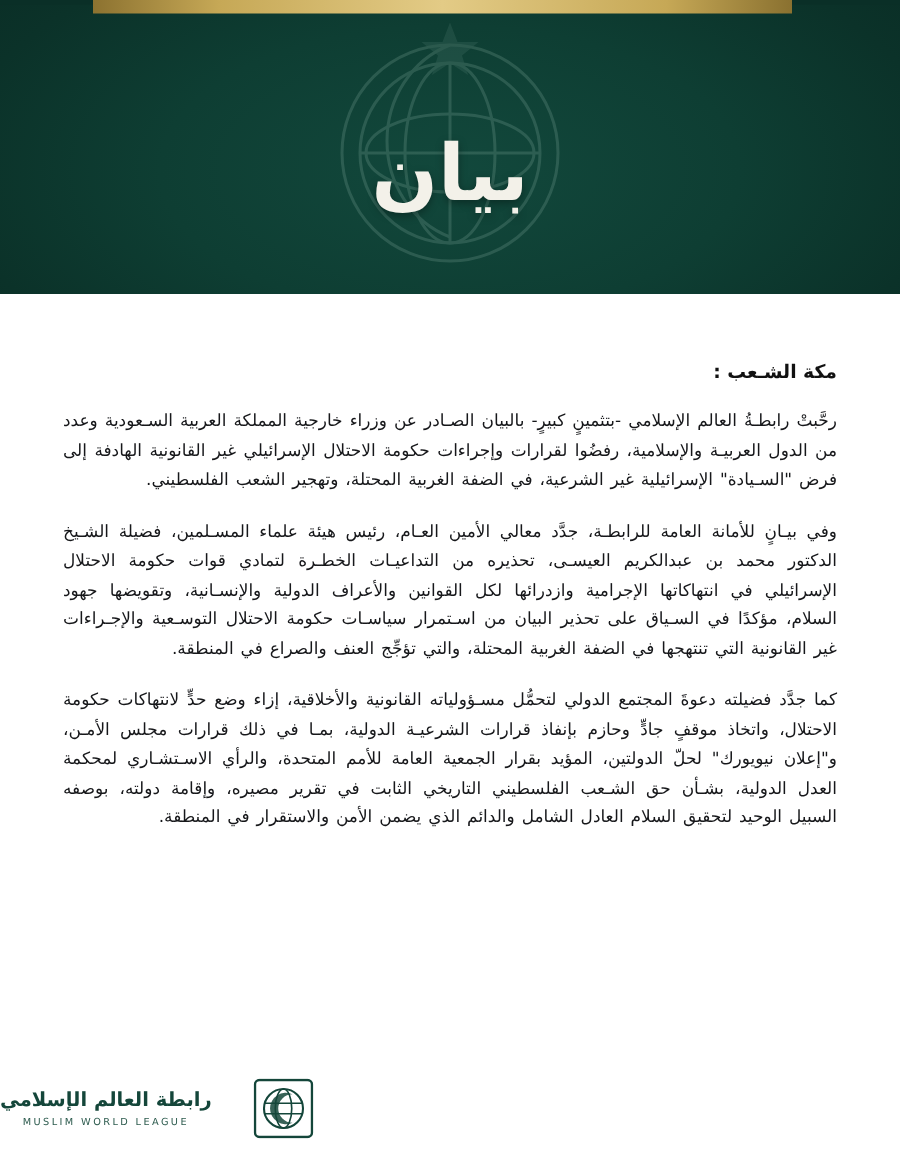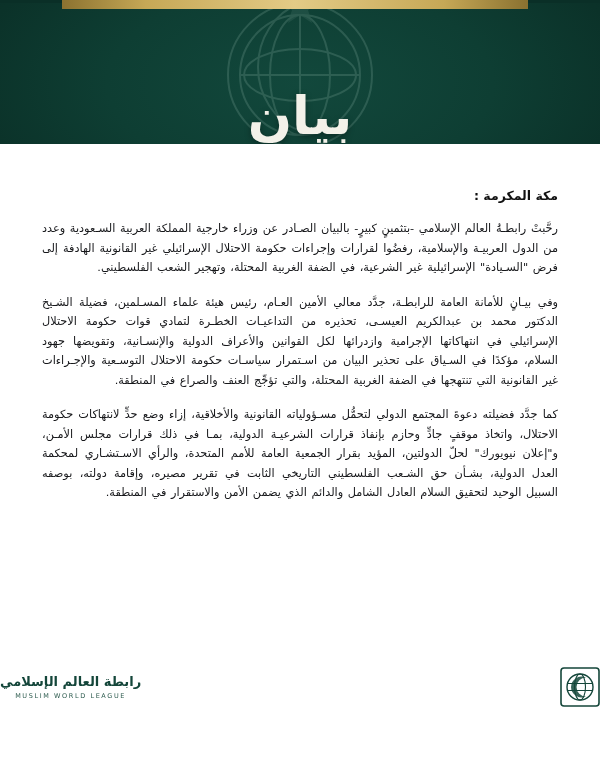--- a/index.html
+++ b/index.html
@@ -19,21 +19,21 @@
     width: 600px;
     height: 775px;
     background: #ffffff;
     overflow: hidden;
   }
 
   
   .banner {
     position: relative;
     width: 600px;
-    height: 144px;
+    height: 196px;
     background:
       radial-gradient(ellipse 460px 230px at 50% 58%, #12483c 0%, #0e3e33 42%, #0b3229 72%, #092a23 100%);
     overflow: hidden;
   }
   
   .banner-watermark {
     position: absolute;
     left: 50%;
     top: 52%;
     transform: translate(-50%, -50%);
@@ -109,21 +109,21 @@
     word-spacing: 1px;
   }
 
   
   .footer {
     position: absolute;
     left: 0;
     right: 0;
     bottom: 16px;
     display: flex;
-    justify-content: space-between;
+    justify-content: flex-start;
     align-items: center;
     gap: 28px;
   }
   .footer-wordmark {
     display: flex;
     flex-direction: column;
     align-items: center;
     color: #15463a;
   }
   .footer-arabic {
@@ -165,21 +165,21 @@
     </div>
 
     <div class="gold-bar-cap"></div>
     <div class="gold-bar"></div>
 
     <div class="banner-title">بيان</div>
   </div>
 
   <div class="doc">
 
-    <div class="salutation">مكة المكرمة :</div>
+    <div class="salutation">مكة الشـعب :</div>
 
     <p class="para">رحَّبتْ رابطـةُ العالم الإسلامي -بتثمينٍ كبيرٍ- بالبيان الصـادر عن وزراء خارجية المملكة العربية السـعودية وعدد من الدول العربيـة والإسلامية، رفضُوا لقرارات وإجراءات حكومة الاحتلال الإسرائيلي غير القانونية الهادفة إلى فرض "السـيادة" الإسرائيلية غير الشرعية، في الضفة الغربية المحتلة، وتهجير الشعب الفلسطيني.</p>
     <p class="para">وفي بيـانٍ للأمانة العامة للرابطـة، جدَّد معالي الأمين العـام، رئيس هيئة علماء المسـلمين، فضيلة الشـيخ الدكتور محمد بن عبدالكريم العيسـى، تحذيره من التداعيـات الخطـرة لتمادي قوات حكومة الاحتلال الإسرائيلي في انتهاكاتها الإجرامية وازدرائها لكل القوانين والأعراف الدولية والإنسـانية، وتقويضها جهود السلام، مؤكدًا في السـياق على تحذير البيان من اسـتمرار سياسـات حكومة الاحتلال التوسـعية والإجـراءات غير القانونية التي تنتهجها في الضفة الغربية المحتلة، والتي تؤجِّج العنف والصراع في المنطقة.</p>
     <p class="para">كما جدَّد فضيلته دعوةَ المجتمع الدولي لتحمُّل مسـؤولياته القانونية والأخلاقية، إزاء وضع حدٍّ لانتهاكات حكومة الاحتلال، واتخاذ موقفٍ جادٍّ وحازم بإنفاذ قرارات الشرعيـة الدولية، بمـا في ذلك قرارات مجلس الأمـن، و"إعلان نيويورك" لحلّ الدولتين، المؤيد بقرار الجمعية العامة للأمم المتحدة، والرأي الاسـتشـاري لمحكمة العدل الدولية، بشـأن حق الشـعب الفلسطيني التاريخي الثابت في تقرير مصيره، وإقامة دولته، بوصفه السبيل الوحيد لتحقيق السلام العادل الشامل والدائم الذي يضمن الأمن والاستقرار في المنطقة.</p>
 
     <div class="footer">
       <div class="footer-wordmark">
         <div class="footer-arabic">رابطة العالم الإسلامي</div>
         <div class="footer-latin">MUSLIM WORLD LEAGUE</div>
       </div>

